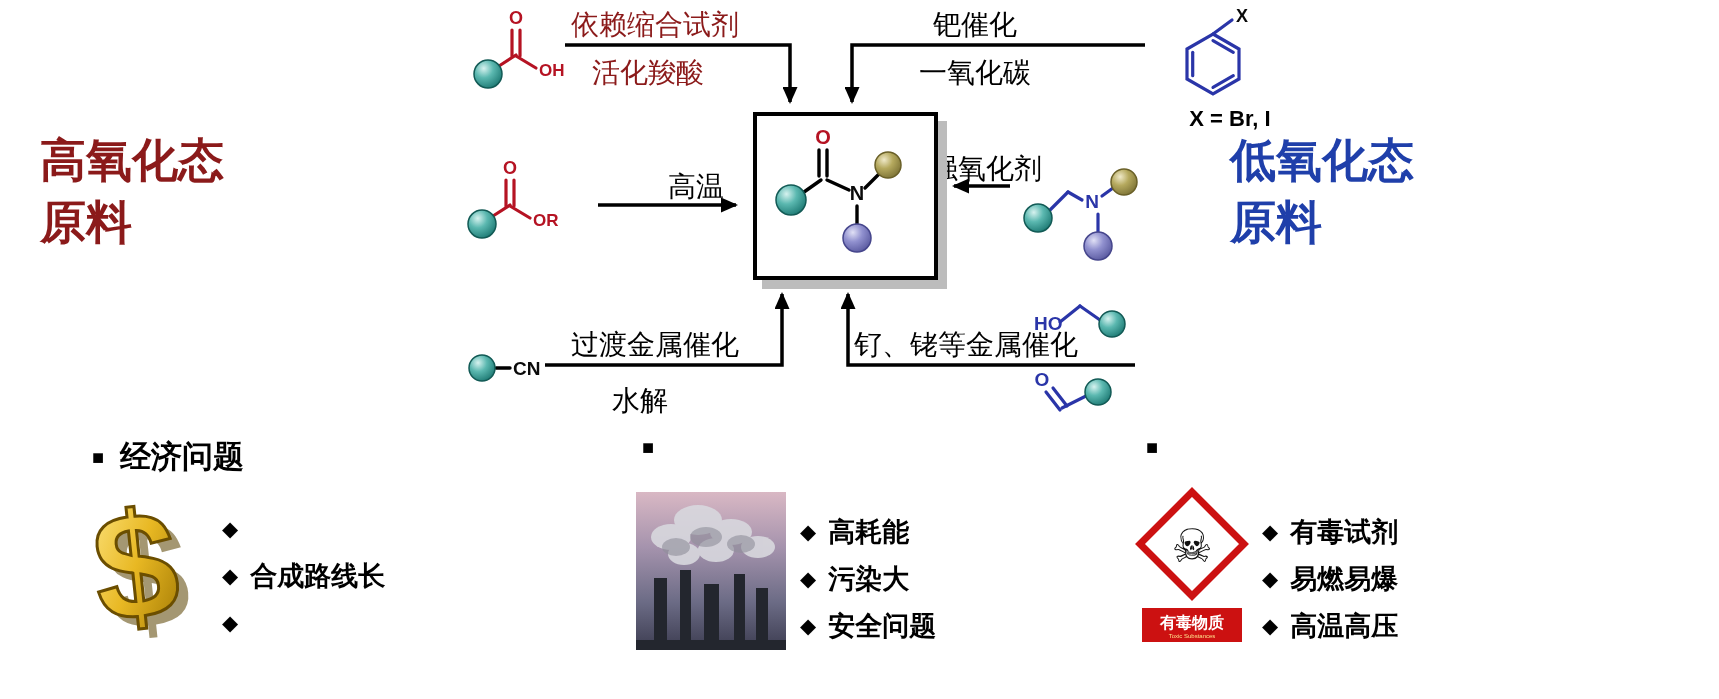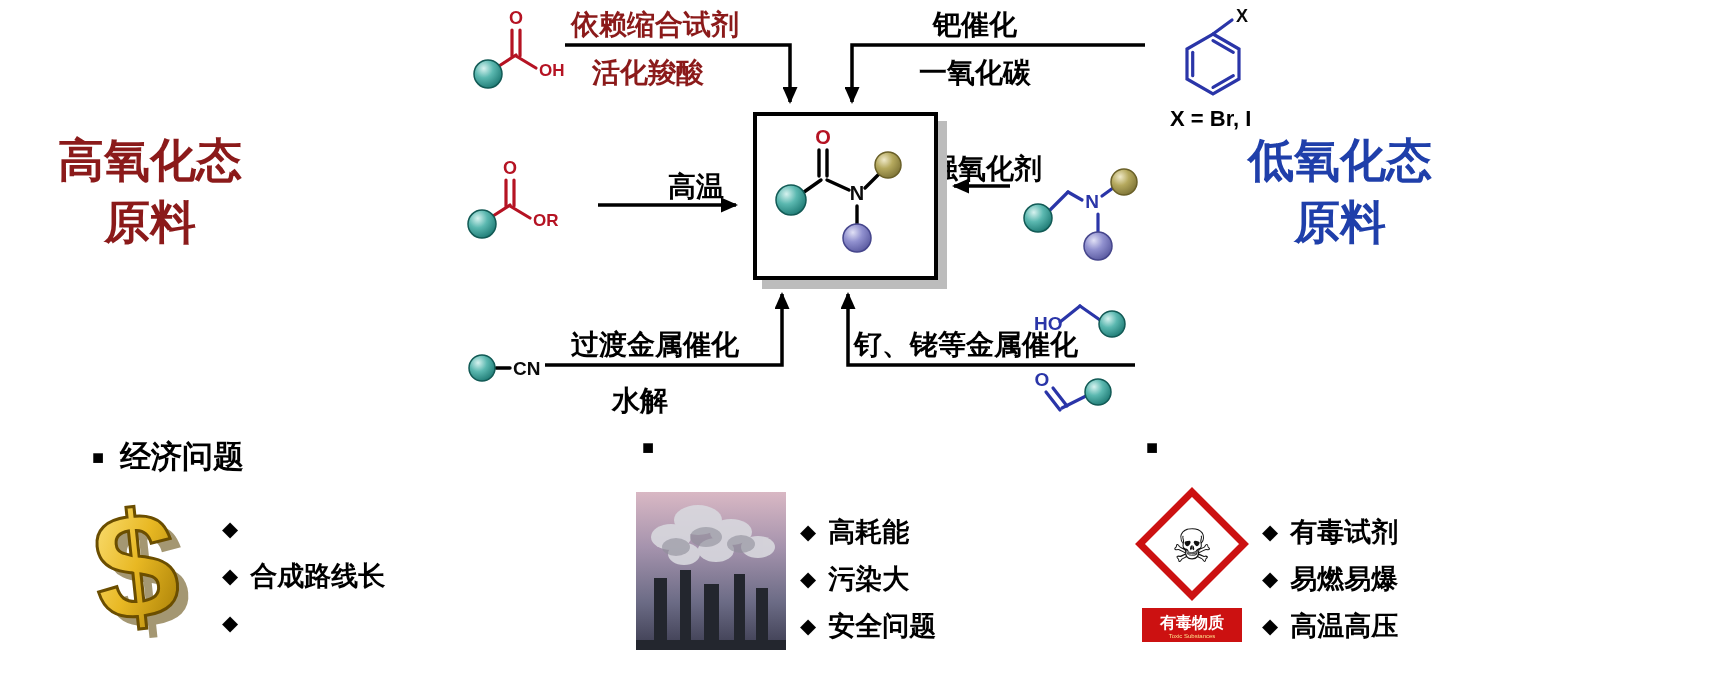--- a/index.html
+++ b/index.html
@@ -1,27 +1,27 @@
 <!DOCTYPE html>
 <html style="--c-high-ox: #8b1a1a; --c-low-ox: #1f3faa; --c-struct-red: #b51323; --c-struct-blue: #2a35a8; --c-teal-ball: #2e8f8a; --c-yellow-ball: #a89a52; --c-purple-ball: #7070b8; --c-hazard-red: #cc1111; --c-gold: #d4a017;"><head>
 <meta charset="utf-8">
 <style>
   *{margin:0;padding:0;box-sizing:border-box}
   html,body{background:#fff}
   body{width:1719px;height:699px;position:relative;overflow:hidden;
        font-family:"Liberation Sans","DejaVu Sans",sans-serif;color:#000}
   .abs{position:absolute}
-  .route{position:absolute;transform:translateX(-50%);font-weight:bold;font-size:28px;
+  .route{position:absolute;transform:translateX(-50%);font-weight:normal;font-size:28px;
          color:#000;white-space:nowrap}
   .route.hi{color:var(--c-high-ox)}
-  .side-label{position:absolute;width:220px;text-align:center;font-weight:bold;
+  .side-label{position:absolute;width:220px;font-weight:bold;
               font-size:46px;white-space:nowrap}
   .hi{color:var(--c-high-ox)}
   .lo{color:var(--c-low-ox)}
-  .caption{position:absolute;font-weight:bold;font-size:22px;color:#000;}
+  .caption{position:absolute;font-weight:bold;font-size:22px;color:#000;text-align:center}
   .amide-box{position:absolute;left:753px;top:112px;width:185px;height:168px;background:#fff;
              border:4px solid #000;box-shadow:9px 9px 0 #bcbcbc}
   .p-header{position:absolute;display:flex;align-items:center;gap:16px}
   .sq{font-size:20px}
   .p-title{font-weight:bold;font-size:31px}
   .p-items{position:absolute}
   .p-item{display:flex;align-items:center;gap:12px;height:47px;font-weight:bold;
           font-size:27px;white-space:nowrap}
   .diam{font-size:21px}
   svg{overflow:visible}

